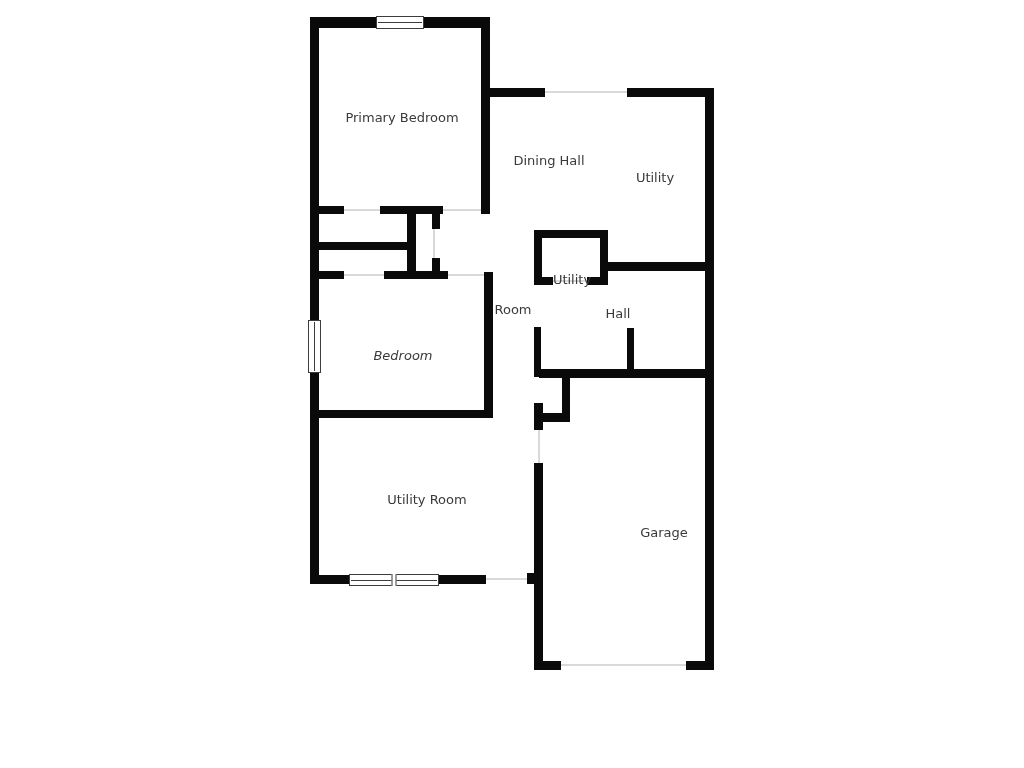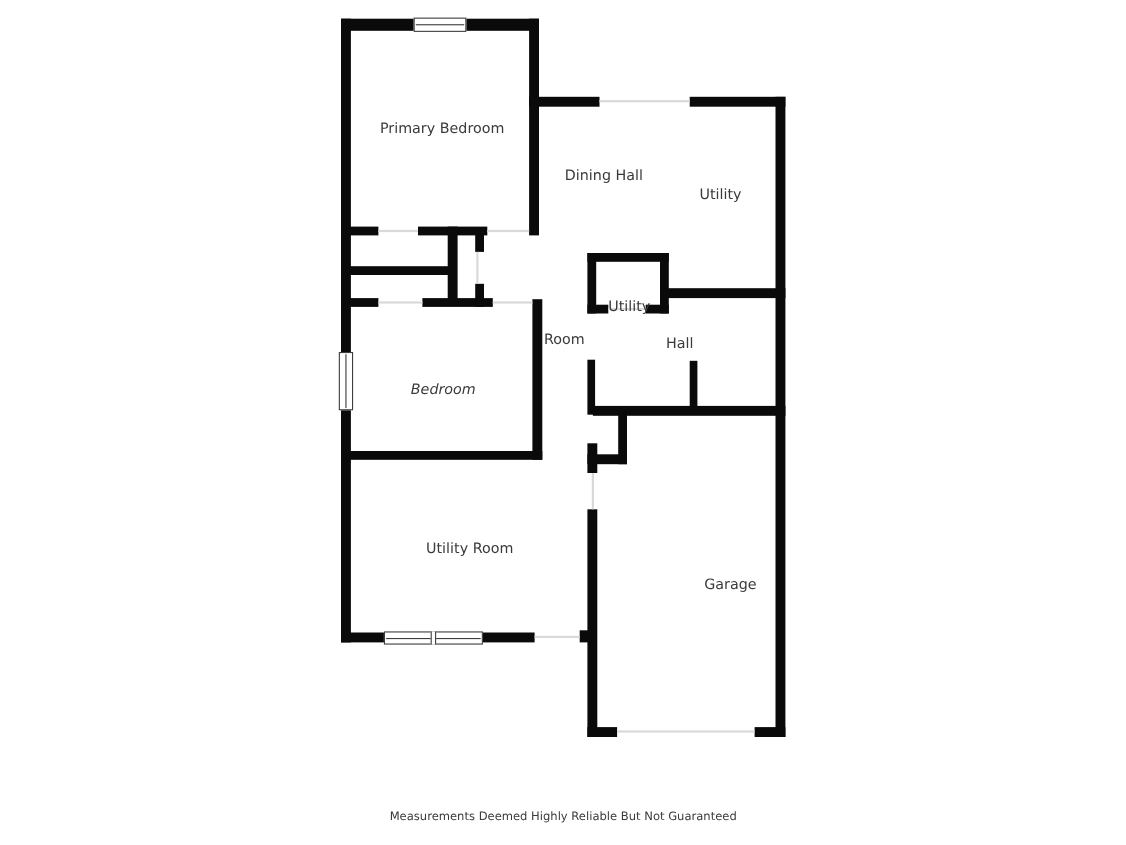--- a/index.html
+++ b/index.html
@@ -137,14 +137,13 @@
       <div class="room-label" style="left: 402px; top: 117px;">Primary Bedroom</div>
       <div class="room-label" style="left: 549px; top: 160px;">Dining Hall</div>
       <div class="room-label" style="left: 655px; top: 177px;">Utility</div>
       <div class="room-label" style="left: 572px; top: 241px; margin-top: 38px;">Utility</div>
       <div class="room-label" style="left: 513px; top: 309px;">Room</div>
       <div class="room-label" style="left: 618px; top: 313px;">Hall</div>
       <div class="room-label" style="left: 403px; top: 355px; font-style: italic;">Bedroom</div>
       <div class="room-label" style="left: 427px; top: 499px;">Utility Room</div>
       <div class="room-label" style="left: 644px; top: 532px; margin-left: 20px;">Garage</div>
     </div>
-  <div class="disclaimer">Measurements Deemed Highly Reliable But Not Guaranteed</div>
 </div>
 
 </body></html>

